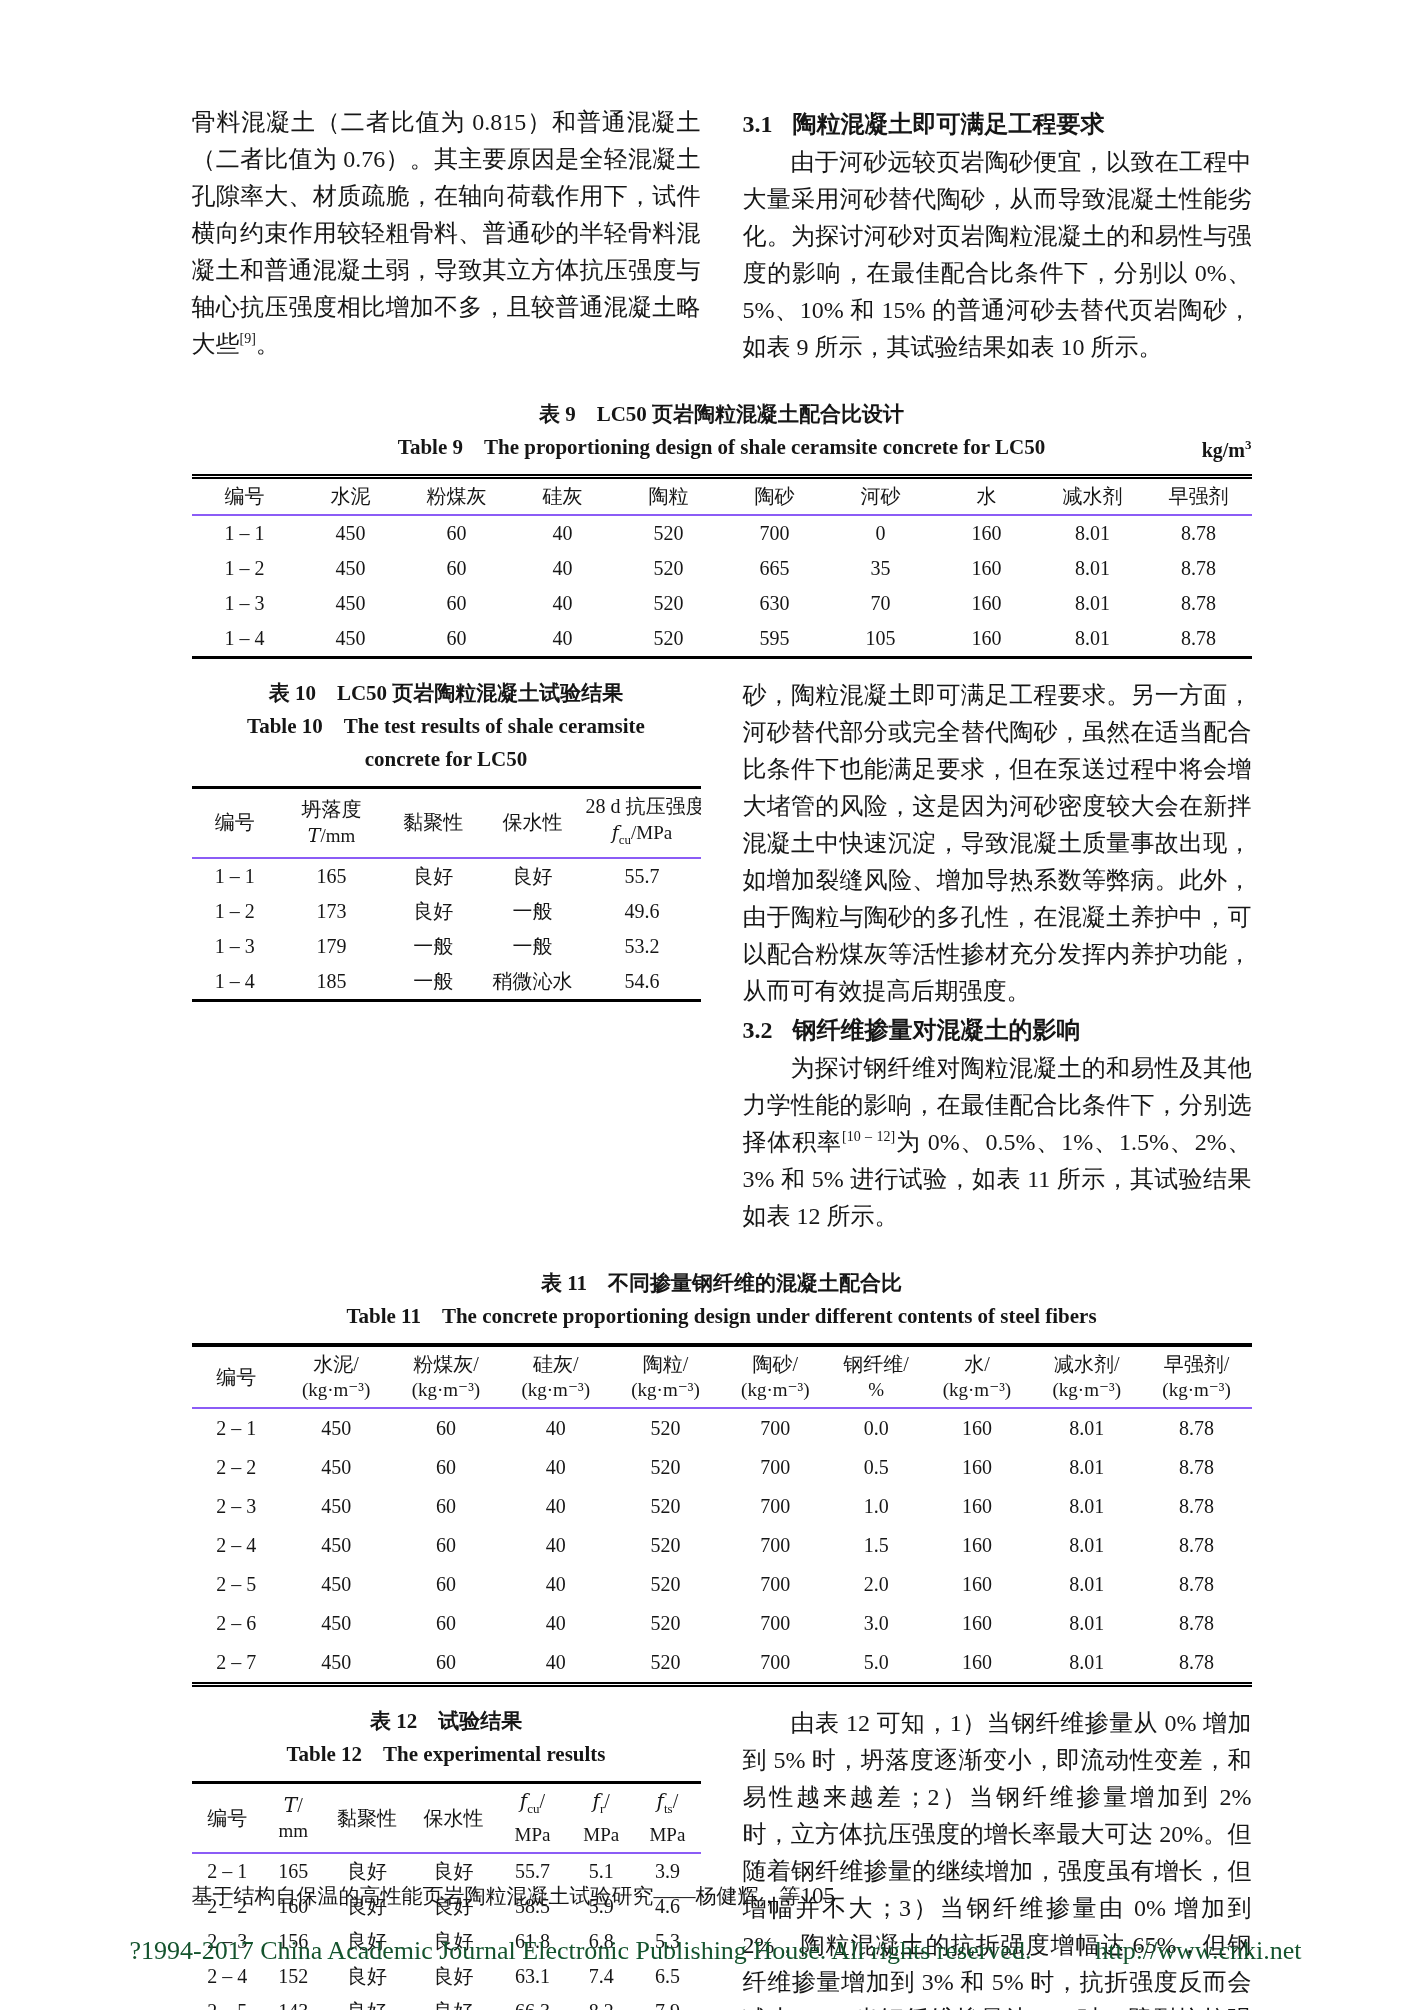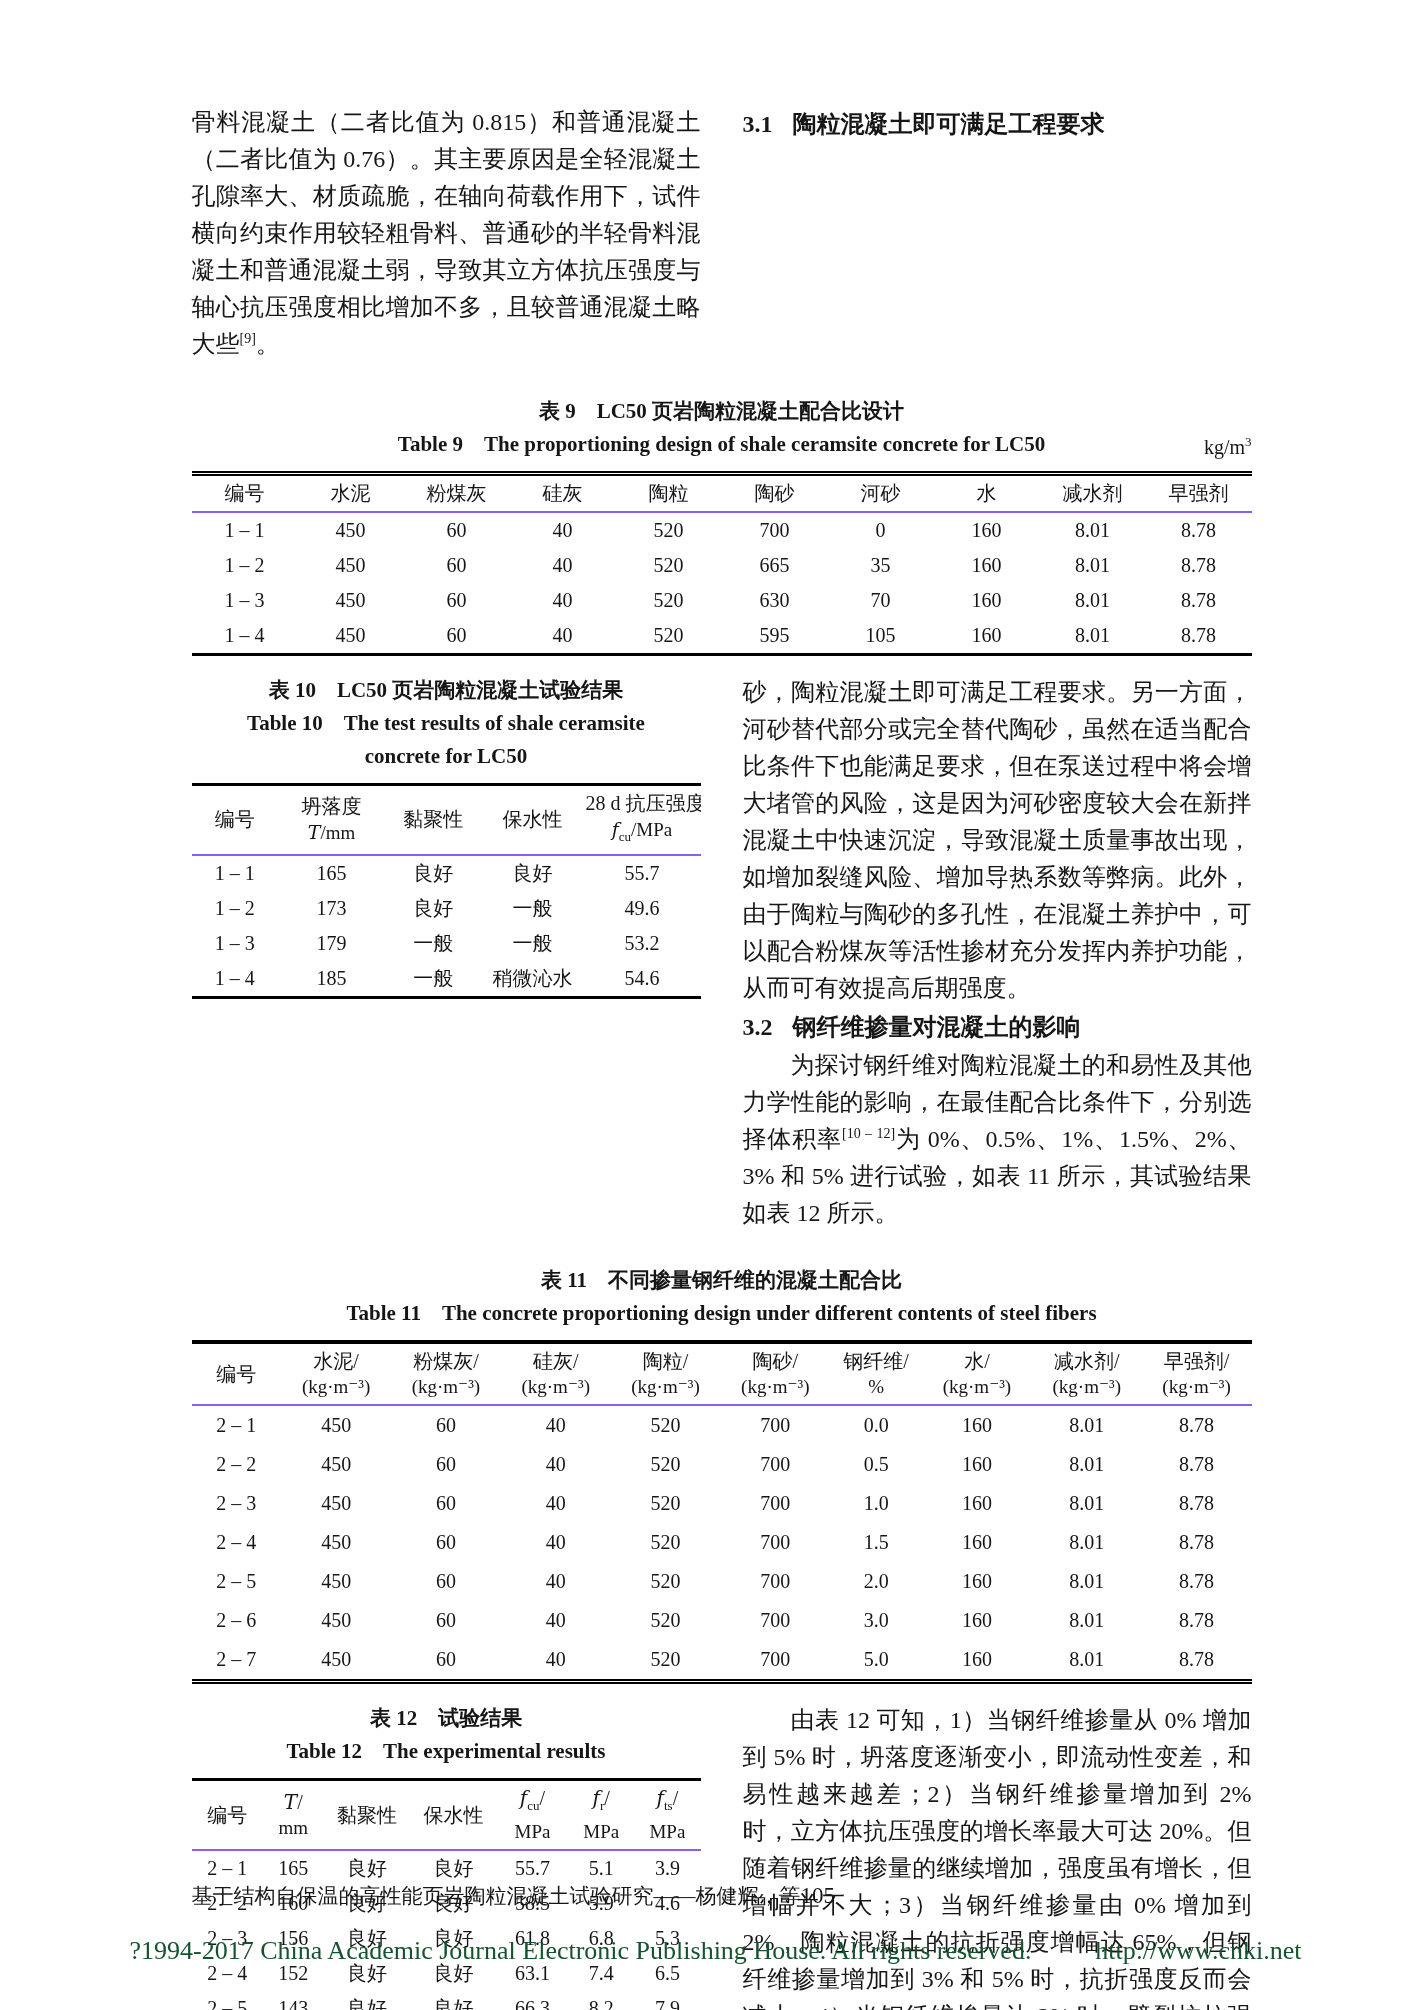--- a/index.html
+++ b/index.html
@@ -27,21 +27,21 @@
   .section-heading { font-size:24px; line-height:40px; font-weight:bold; }
   .sec-num { margin-right:20px; }
 
   .caption-cn, .caption-en {
     text-align:center; font-weight:bold;
     font-size:21px; line-height:33px;
   }
   .cap-row { position:relative; text-align:center; }
   .cap-unit {
     position:absolute; right:0; bottom:2px;
-    font-weight:normal; font-size:20px;
+    font-weight:bold; font-size:20px;
   }
   .cap-unit sup { font-size:13px; }
 
   table.data-table {
     width:100%; border-collapse:collapse; table-layout:fixed;
     font-size:20px;
     border-top:3px solid #000;
     border-bottom:3px solid #000;
     margin-top:10px;
   }
@@ -79,20 +79,21 @@
 <body>
 
 <div class="page">
 
   <div class="two-col">
     <div class="col">
       <p class="body-text"><span>骨料混凝土（二者比值为 0.815）和普通混凝土（二者比值为 0.76）。其主要原因是全轻混凝土孔隙率大、材质疏脆，在轴向荷载作用下，试件横向约束作用较轻粗骨料、普通砂的半轻骨料混凝土和普通混凝土弱，导致其立方体抗压强度与轴心抗压强度相比增加不多，且较普通混凝土略大些</span><sup class="ref">[9]</sup><span>。</span></p>
     </div>
     <div class="col">
       <h3 class="section-heading"><span class="sec-num">3.1</span><span>陶粒混凝土即可满足工程要求</span></h3>
+      <p class="body-text indent">由于河砂远较页岩陶砂便宜，以致在工程中大量采用河砂替代陶砂，从而导致混凝土性能劣化。为探讨河砂对页岩陶粒混凝土的和易性与强度的影响，在最佳配合比条件下，分别以 0%、5%、10% 和 15% 的普通河砂去替代页岩陶砂，如表 9 所示，其试验结果如表 10 所示。</p>
     </div>
   </div>
 
   <div class="t-block">
     <div class="caption-cn">表 9　LC50 页岩陶粒混凝土配合比设计</div>
     <div class="cap-row">
       <span class="caption-en">Table 9　The proportioning design of shale ceramsite concrete for LC50</span>
       <span class="cap-unit"><span>kg/m</span><sup>3</sup></span>
     </div>
     <table class="data-table top-double">

